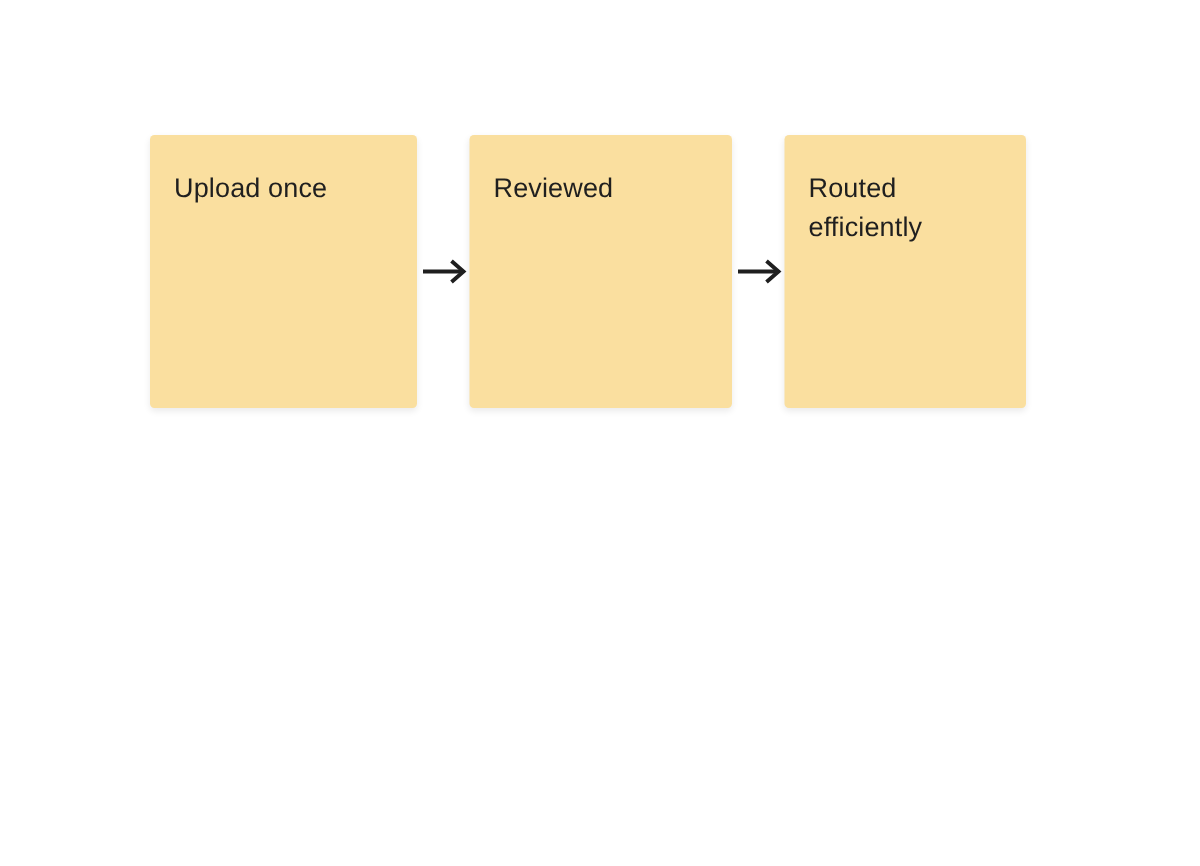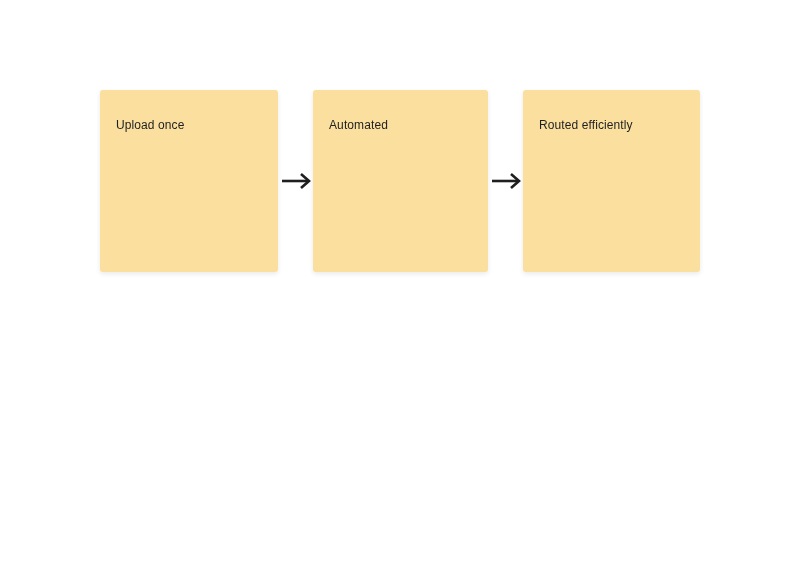--- a/index.html
+++ b/index.html
@@ -22,32 +22,32 @@
   }
   .card {
     position: absolute;
     background: #fadf9f;
     border-radius: 3px;
     box-sizing: border-box;
     box-shadow: 0 2px 5px rgba(0, 0, 0, 0.085);
     padding: 22px 16px 16px 16px;
   }
   .card-label {
-    font-size: 12px;
+    font-size: 18px;
     line-height: 26px;
     color: #1f1f1f;
     font-weight: 400;
     letter-spacing: 0.1px;
     white-space: pre-line;
     margin: 0;
   }
   
   #card-upload-once   { left: 100px; top: 90px;  width: 178px; height: 182px; }
   #card-reviewed      { left: 313px; top: 90px;  width: 175px; height: 182px; }
-  #card-routed        { left: 523px; top: 90px;  width: 177px; height: 182px; }
+  #card-routed        { left: 523px; top: 90px;  width: 161px; height: 182px; }
   #card-automated     { left: 100px; top: 290px; width: 178px; height: 180px; }
 
   .connector {
     position: absolute;
     width: 40px;
     height: 30px;
     display: flex;
     align-items: center;
     justify-content: center;
   }
@@ -65,21 +65,21 @@
   </div>
 
   <div class="connector" id="connector-1">
     <svg width="36" height="20" viewBox="0 0 36 20" aria-hidden="true">
       <line x1="2" y1="10" x2="28" y2="10" stroke="#1f1f1f" stroke-width="2.6" stroke-linecap="butt"></line>
       <polyline points="21,3 29,10 21,17" fill="none" stroke="#1f1f1f" stroke-width="2.6" stroke-linecap="butt" stroke-linejoin="miter"></polyline>
     </svg>
   </div>
 
   <div class="card" id="card-reviewed">
-    <p class="card-label">Automated</p>
+    <p class="card-label">Reviewed</p>
   </div>
 
   <div class="connector" id="connector-2">
     <svg width="36" height="20" viewBox="0 0 36 20" aria-hidden="true">
       <line x1="2" y1="10" x2="28" y2="10" stroke="#1f1f1f" stroke-width="2.6" stroke-linecap="butt"></line>
       <polyline points="21,3 29,10 21,17" fill="none" stroke="#1f1f1f" stroke-width="2.6" stroke-linecap="butt" stroke-linejoin="miter"></polyline>
     </svg>
   </div>
 
   <div class="card" id="card-routed">

